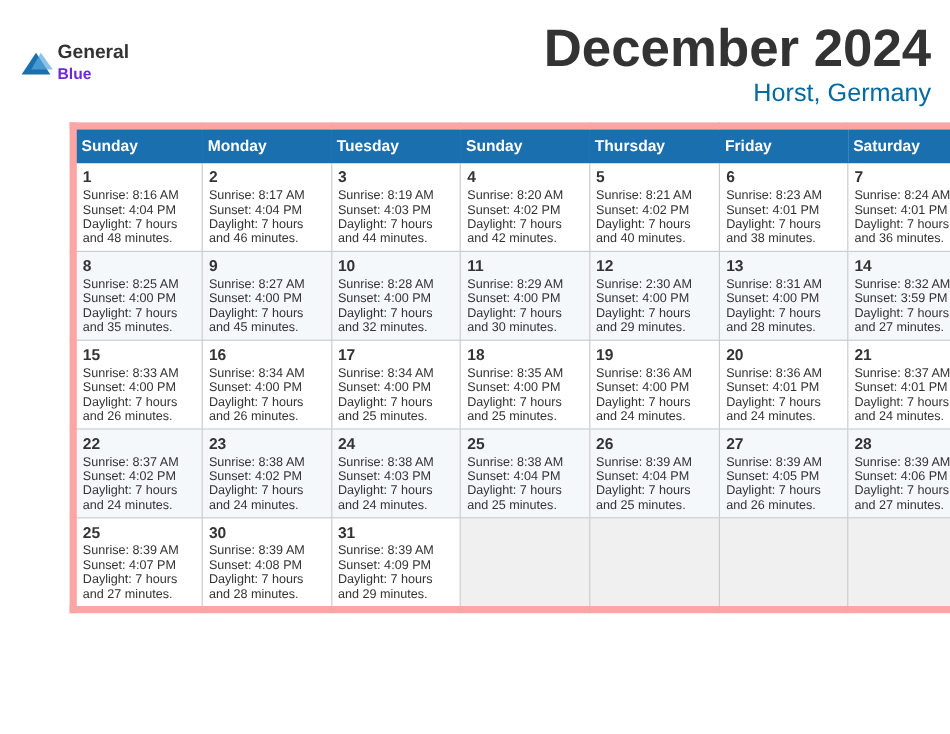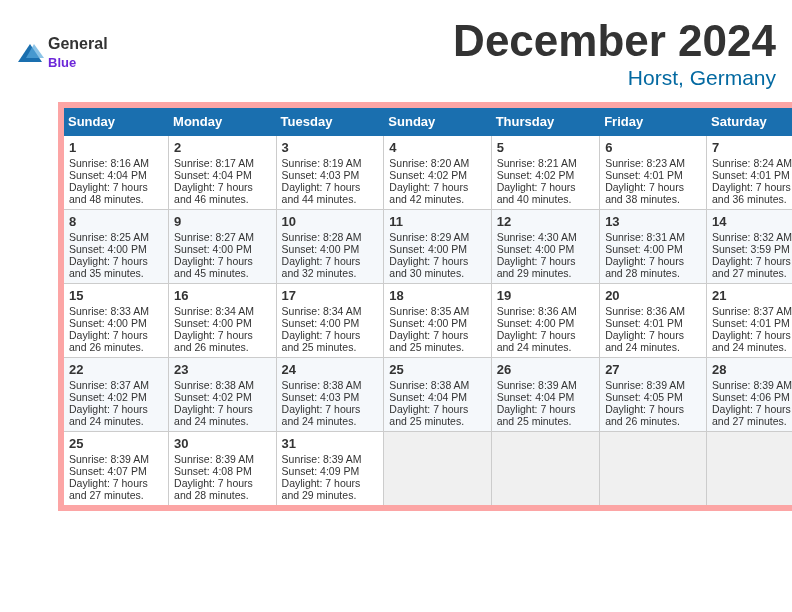--- a/index.html
+++ b/index.html
@@ -126,21 +126,21 @@
         <td><span class="day-number">4</span><span>Sunrise: 8:20 AM</span><br><span>Sunset: 4:02 PM</span><br><span>Daylight: 7 hours and 42 minutes.</span></td>
         <td><span class="day-number">5</span><span>Sunrise: 8:21 AM</span><br><span>Sunset: 4:02 PM</span><br><span>Daylight: 7 hours and 40 minutes.</span></td>
         <td><span class="day-number">6</span><span>Sunrise: 8:23 AM</span><br><span>Sunset: 4:01 PM</span><br><span>Daylight: 7 hours and 38 minutes.</span></td>
         <td><span class="day-number">7</span><span>Sunrise: 8:24 AM</span><br><span>Sunset: 4:01 PM</span><br><span>Daylight: 7 hours and 36 minutes.</span></td>
       </tr>
       <tr>
         <td><span class="day-number">8</span><span>Sunrise: 8:25 AM</span><br><span>Sunset: 4:00 PM</span><br><span>Daylight: 7 hours and 35 minutes.</span></td>
         <td><span class="day-number">9</span><span>Sunrise: 8:27 AM</span><br><span>Sunset: 4:00 PM</span><br><span>Daylight: 7 hours and 45 minutes.</span></td>
         <td><span class="day-number">10</span><span>Sunrise: 8:28 AM</span><br><span>Sunset: 4:00 PM</span><br><span>Daylight: 7 hours and 32 minutes.</span></td>
         <td><span class="day-number">11</span><span>Sunrise: 8:29 AM</span><br><span>Sunset: 4:00 PM</span><br><span>Daylight: 7 hours and 30 minutes.</span></td>
-        <td><span class="day-number">12</span><span>Sunrise: 4:30 AM</span><br><span>Sunset: 4:00 PM</span><br><span>Daylight: 7 hours and 29 minutes.</span></td>
+        <td><span class="day-number">12</span><span>Sunrise: 2:30 AM</span><br><span>Sunset: 4:00 PM</span><br><span>Daylight: 7 hours and 29 minutes.</span></td>
         <td><span class="day-number">13</span><span>Sunrise: 8:31 AM</span><br><span>Sunset: 4:00 PM</span><br><span>Daylight: 7 hours and 28 minutes.</span></td>
         <td><span class="day-number">14</span><span>Sunrise: 8:32 AM</span><br><span>Sunset: 3:59 PM</span><br><span>Daylight: 7 hours and 27 minutes.</span></td>
       </tr>
       <tr>
         <td><span class="day-number">15</span><span>Sunrise: 8:33 AM</span><br><span>Sunset: 4:00 PM</span><br><span>Daylight: 7 hours and 26 minutes.</span></td>
         <td><span class="day-number">16</span><span>Sunrise: 8:34 AM</span><br><span>Sunset: 4:00 PM</span><br><span>Daylight: 7 hours and 26 minutes.</span></td>
         <td><span class="day-number">17</span><span>Sunrise: 8:34 AM</span><br><span>Sunset: 4:00 PM</span><br><span>Daylight: 7 hours and 25 minutes.</span></td>
         <td><span class="day-number">18</span><span>Sunrise: 8:35 AM</span><br><span>Sunset: 4:00 PM</span><br><span>Daylight: 7 hours and 25 minutes.</span></td>
         <td><span class="day-number">19</span><span>Sunrise: 8:36 AM</span><br><span>Sunset: 4:00 PM</span><br><span>Daylight: 7 hours and 24 minutes.</span></td>
         <td><span class="day-number">20</span><span>Sunrise: 8:36 AM</span><br><span>Sunset: 4:01 PM</span><br><span>Daylight: 7 hours and 24 minutes.</span></td>

